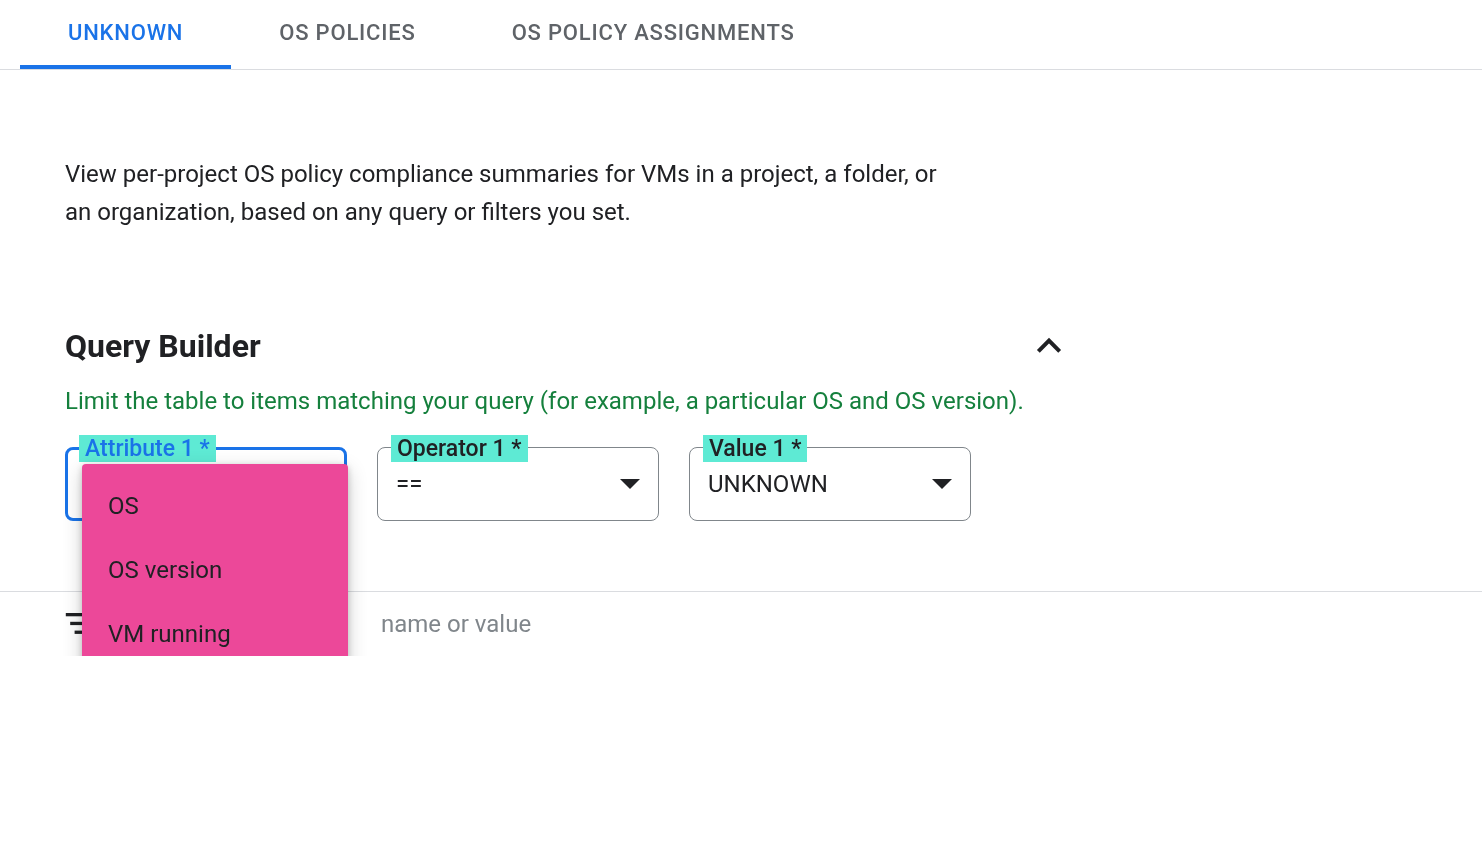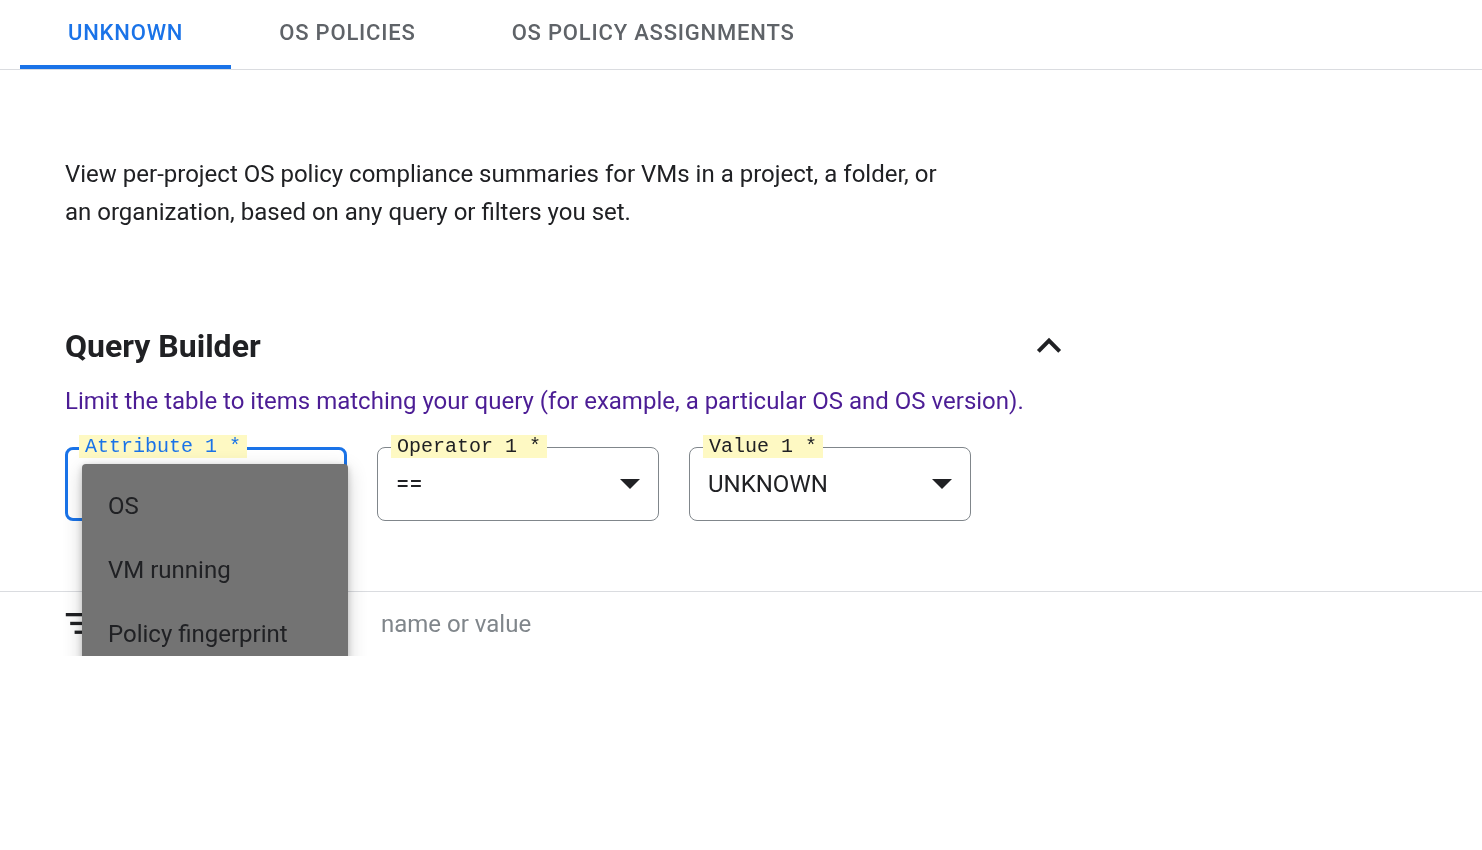--- a/index.html
+++ b/index.html
@@ -57,43 +57,42 @@
       font-weight: 700;
       color: #202124;
     }
     .chevron-up {
       width: 32px;
       height: 32px;
       cursor: pointer;
     }
     .query-builder-desc {
       font-size: 24px;
-      color: #4c1d95;
+      color: #15803d;
       margin-top: 22px;
     }
     .filter-row {
       display: flex;
       gap: 30px;
       margin-top: 32px;
       position: relative;
     }
     .select-field {
       position: relative;
       width: 282px;
     }
     .select-label {
       position: absolute;
       top: -12px;
       left: 14px;
-      background: #fef9c3;
+      background: #5eead4;
       padding: 0 6px;
-      font-size: 20px;
-      color: #202124;
-      font-weight: 500;
-      font-family: Liberation Mono, monospace;
+      font-size: 23px;
+      color: #202124;
+      font-weight: 500;
     }
     .select-label.active {
       color: #1a73e8;
     }
     .select-box {
       border: 1px solid #80868b;
       border-radius: 8px;
       height: 74px;
       display: flex;
       align-items: center;
@@ -110,21 +109,21 @@
       height: 0;
       border-left: 10px solid transparent;
       border-right: 10px solid transparent;
       border-top: 10px solid #202124;
     }
     .dropdown-menu {
       position: absolute;
       top: 17px;
       left: 17px;
       width: 266px;
-      background: #737373;
+      background: #ec4899;
       box-shadow: 0 2px 6px rgba(0,0,0,0.2), 0 6px 20px rgba(0,0,0,0.19);
       z-index: 10;
       padding: 10px 0;
       border-radius: 4px;
     }
     .dropdown-item {
       padding: 18px 26px;
       font-size: 24px;
       color: #202124;
       cursor: pointer;
@@ -183,20 +182,21 @@
 
     <div class="filter-row">
       <div class="select-field">
         <span class="select-label active">Attribute 1 *</span>
         <div class="select-box active">
           <span></span>
         </div>
 
         <div class="dropdown-menu">
           <div class="dropdown-item">OS</div>
+          <div class="dropdown-item">OS version</div>
           <div class="dropdown-item">VM running</div>
           <div class="dropdown-item">Policy fingerprint</div>
           <div class="dropdown-item selected">Compliance state</div>
         </div>
       </div>
 
       <div class="select-field">
         <span class="select-label">Operator 1 *</span>
         <div class="select-box">
           <span>==</span>

